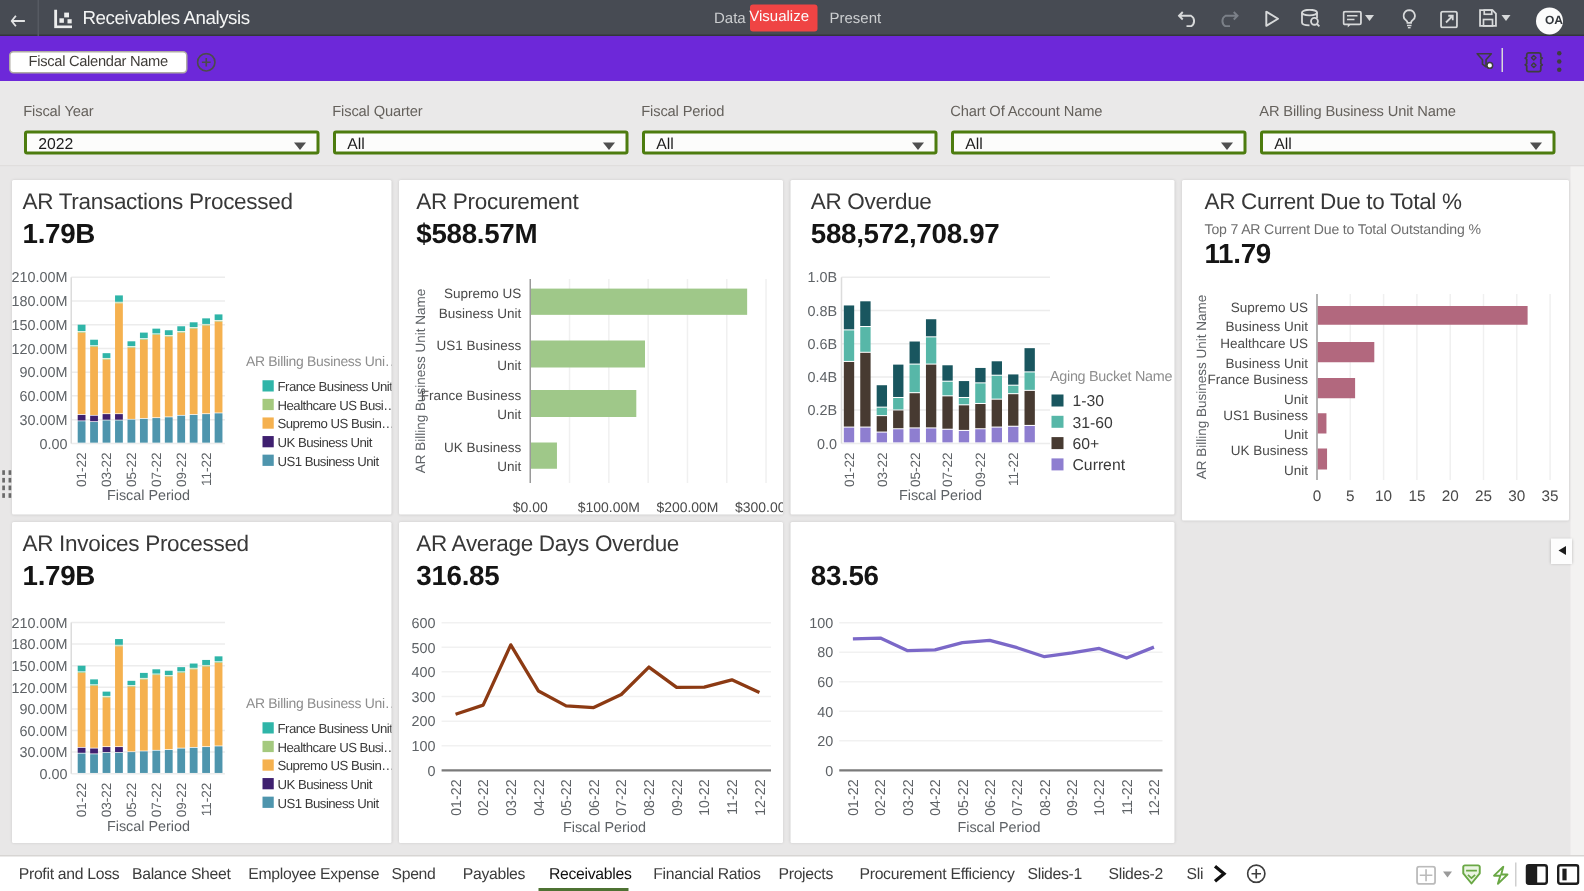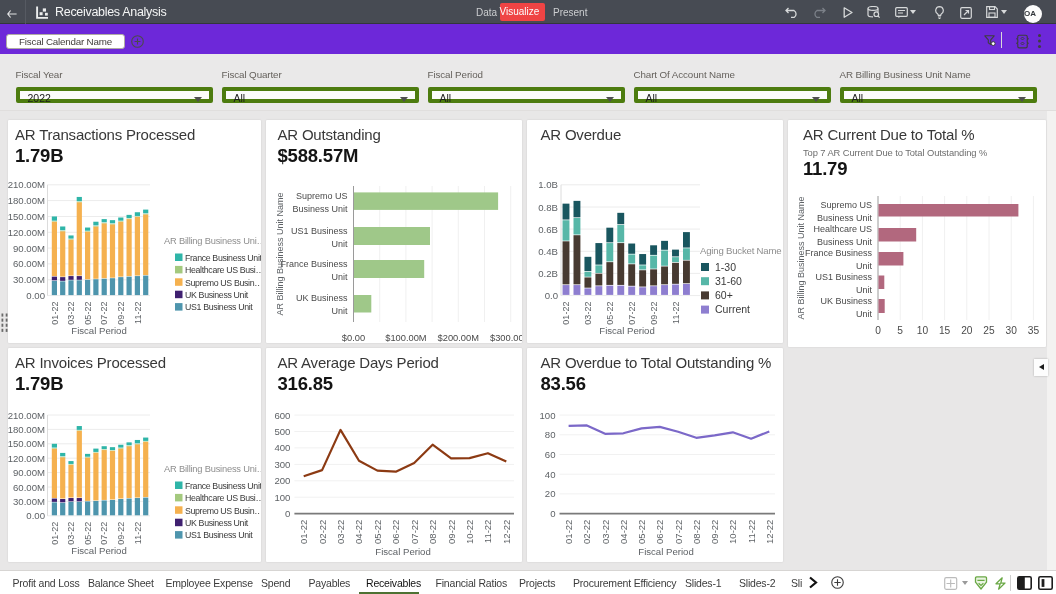--- a/index.html
+++ b/index.html
@@ -4,21 +4,21 @@
 html,body{width:1056px;height:594px;overflow:hidden}
 body{font-family:"Liberation Sans",sans-serif;background:#e8e7e7;position:relative}
 .abs{position:absolute}
 .topbar{position:absolute;left:0;top:0;width:1056px;height:23.5px;background:#474b53;border-bottom:0.5px solid #33363c}
 .card{position:absolute;background:#fff;border-radius:1px;box-shadow:0 0 2px rgba(0,0,0,.12)}
 .ctitle{position:absolute;top:5.5px;font-size:15px;color:#383838;letter-spacing:-0.2px;white-space:nowrap}
 .cnum{position:absolute;top:25px;font-size:18.5px;font-weight:bold;color:#141414;letter-spacing:-0.2px}
 .toolbar2{position:absolute;left:0;top:23.5px;width:1056px;height:30.5px;background:#6d28d9}
 .filterbar{position:absolute;left:0;top:54px;width:1056px;height:57px;background:#eae9e9;border-bottom:1px solid #e0dedd}
 .flabel{position:absolute;top:15px;font-size:9.8px;letter-spacing:-0.1px;color:#65615c;white-space:nowrap}
-.fsel{position:absolute;top:33px;height:16px;background:#fcfcfb;border:4px solid #4d7c0f;border-radius:2px;font-size:10.5px;color:#1c1c1c;line-height:14.5px;padding-left:8px}
+.fsel{position:absolute;top:33px;height:16px;background:#fcfcfb;border:2px solid #4d7c0f;border-radius:2px;font-size:10.5px;color:#1c1c1c;line-height:14.5px;padding-left:8px}
 .fsel .car{position:absolute;right:7px;top:5.5px;width:0;height:0;border-left:4px solid transparent;border-right:4px solid transparent;border-top:5px solid #4f4f4f}
 .footer{position:absolute;left:0;top:570px;width:1056px;height:24px;background:#fff;border-top:1px solid #d7d5d3}
 .ftab{position:absolute;top:6px;font-size:10.5px;letter-spacing:-0.2px;color:#3c3c3c;white-space:nowrap}
 </style></head><body>
 <div class="topbar">
     <svg class="abs" style="left:7px;top:9.5px" width="10" height="8" viewBox="0 0 10 8">
       <path d="M3.6 0.5 L0.8 4 L3.6 7.5 M0.8 4 H9.6" stroke="#e2e3e4" stroke-width="1.2" fill="none"></path>
     </svg>
     <div class="abs" style="left:25px;top:0;width:1px;height:23.5px;background:#565a62"></div>
     <svg class="abs" style="left:36px;top:5.5px" width="12" height="13" viewBox="0 0 12 13">
@@ -60,21 +60,21 @@
     <svg class="abs" style="left:960px;top:6.5px" width="12" height="12" viewBox="0 0 12 12">
       <rect x="0.7" y="0.7" width="10.6" height="10.6" rx="1.2" stroke="#d7d9da" stroke-width="1.2" fill="none"></rect>
       <path d="M4 8 L8.5 3.5 M5.5 3.5 H8.5 V6.5" stroke="#d7d9da" stroke-width="1.2" fill="none"></path>
     </svg>
     <svg class="abs" style="left:986px;top:6px" width="12" height="12" viewBox="0 0 12 12">
       <path d="M0.7 0.7 H9 L11.3 3 V11.3 H0.7 Z" stroke="#d7d9da" stroke-width="1.2" fill="none"></path>
       <rect x="3" y="7" width="6" height="4.3" stroke="#d7d9da" stroke-width="1.1" fill="none"></rect>
       <rect x="3.5" y="0.7" width="5" height="2.8" stroke="#d7d9da" stroke-width="1.1" fill="none"></rect>
     </svg>
     <div class="abs" style="left:1001px;top:10px;width:0;height:0;border-left:3.5px solid transparent;border-right:3.5px solid transparent;border-top:4.5px solid #d7d9da"></div>
-    <div class="abs" style="left:1024px;top:4.5px;width:18px;height:18px;border-radius:50%;background:#fcfcfc;text-align:left;font-size:8px;font-weight:bold;color:#32363b;line-height:18px">OA</div>
+    <div class="abs" style="left:1024px;top:4.5px;width:18px;height:18px;border-radius:50%;background:#fcfcfc;text-align:right;font-size:8px;font-weight:bold;color:#32363b;line-height:18px">OA</div>
   </div>
 <div class="toolbar2">
     <div class="abs" style="left:6px;top:10.5px;width:119px;height:15px;border:1px solid #b0aba5;border-radius:3px;background:#fff;text-align:center;font-size:9.8px;letter-spacing:-0.2px;line-height:14px;color:#403d39">Fiscal Calendar Name</div>
     <svg class="abs" style="left:131px;top:11px" width="13" height="13" viewBox="0 0 13 13">
       <circle cx="6.5" cy="6.5" r="5.8" stroke="#4b4b4b" stroke-width="1.1" fill="none"></circle>
       <path d="M6.5 3.6 V9.4 M3.6 6.5 H9.4" stroke="#4b4b4b" stroke-width="1.1"></path>
     </svg>
     <svg class="abs" style="left:984px;top:11.5px" width="12" height="11" viewBox="0 0 12 11">
       <path d="M0.8 0.8 H10.2 L6.7 4.8 V9.6 L4.3 7.8 V4.8 Z" stroke="#3e3e3e" stroke-width="1.1" fill="none" stroke-linejoin="round"></path>
       <circle cx="9.2" cy="8.6" r="1.9" fill="#fff" stroke="#3e3e3e" stroke-width="1.0"></circle>
@@ -199,21 +199,21 @@
       <text x="177" y="153.2" font-size="8.8" letter-spacing="-0.35" fill="#3a3a3a">Healthcare US Busi…</text>
       <rect x="167" y="158.3" width="7.5" height="7.5" fill="#f5b14f"></rect>
       <text x="177" y="165.6" font-size="8.8" letter-spacing="-0.35" fill="#3a3a3a">Supremo US Busin…</text>
       <rect x="167" y="170.7" width="7.5" height="7.5" fill="#3f2070"></rect>
       <text x="177" y="178.0" font-size="8.8" letter-spacing="-0.35" fill="#3a3a3a">UK Business Unit</text>
       <rect x="167" y="183.1" width="7.5" height="7.5" fill="#4e95ad"></rect>
       <text x="177" y="190.4" font-size="8.8" letter-spacing="-0.35" fill="#3a3a3a">US1 Business Unit</text>
     </svg>
   </div>
 <div class="card" style="left:266px;top:120px;width:256px;height:223px">
-    <div class="ctitle" style="left:11.5px">AR Outstanding</div>
+    <div class="ctitle" style="left:11.5px">AR Procurement</div>
     <div class="cnum" style="left:11.5px">$588.57M</div>
     <svg width="256" height="223" viewBox="0 0 256 223" style="position:absolute;left:0;top:0">
       <line x1="113.7" y1="66" x2="113.7" y2="202" stroke="#f0f0f0" stroke-width="1"></line>
       <line x1="139.9" y1="66" x2="139.9" y2="202" stroke="#f0f0f0" stroke-width="1"></line>
       <line x1="166.1" y1="66" x2="166.1" y2="202" stroke="#f0f0f0" stroke-width="1"></line>
       <line x1="192.3" y1="66" x2="192.3" y2="202" stroke="#f0f0f0" stroke-width="1"></line>
       <line x1="218.5" y1="66" x2="218.5" y2="202" stroke="#f0f0f0" stroke-width="1"></line>
       <line x1="244.7" y1="66" x2="244.7" y2="202" stroke="#f0f0f0" stroke-width="1"></line>
       <line x1="87.5" y1="66" x2="87.5" y2="202" stroke="#9a9a9a" stroke-width="1"></line>
       <rect x="88.0" y="72.4" width="144.1" height="17.5" fill="#9fc889"></rect>
@@ -230,20 +230,21 @@
       <text x="81.5" y="194.2" font-size="9.0" fill="#4a4a4a" text-anchor="end">Unit</text>
       <text x="87.5" y="221" font-size="9.3" fill="#4a4a4a" text-anchor="middle">$0.00</text>
       <text x="139.9" y="221" font-size="9.3" fill="#4a4a4a" text-anchor="middle">$100.00M</text>
       <text x="192.3" y="221" font-size="9.3" fill="#4a4a4a" text-anchor="middle">$200.00M</text>
       <text x="244.7" y="221" font-size="9.3" fill="#4a4a4a" text-anchor="middle">$300.00M</text>
       <text transform="translate(17,134) rotate(-90)" font-size="9.0" fill="#5e6266" text-anchor="middle">AR Billing Business Unit Name</text>
     </svg>
   </div>
 <div class="card" style="left:527px;top:120px;width:256px;height:223px">
     <div class="ctitle" style="left:13.5px">AR Overdue</div>
+    <div class="cnum" style="left:13.5px">588,572,708.97</div>
     <svg width="256" height="223" viewBox="0 0 256 223" style="position:absolute;left:0;top:0">
       <line x1="34" y1="175.6" x2="173" y2="175.6" stroke="#ececec" stroke-width="1"></line>
       <text x="31" y="179.1" font-size="9.6" fill="#5e6266" text-anchor="end">0.0</text>
       <line x1="34" y1="153.4" x2="173" y2="153.4" stroke="#ececec" stroke-width="1"></line>
       <text x="31" y="156.9" font-size="9.6" fill="#5e6266" text-anchor="end">0.2B</text>
       <line x1="34" y1="131.3" x2="173" y2="131.3" stroke="#ececec" stroke-width="1"></line>
       <text x="31" y="134.8" font-size="9.6" fill="#5e6266" text-anchor="end">0.4B</text>
       <line x1="34" y1="109.1" x2="173" y2="109.1" stroke="#ececec" stroke-width="1"></line>
       <text x="31" y="112.6" font-size="9.6" fill="#5e6266" text-anchor="end">0.6B</text>
       <line x1="34" y1="87.0" x2="173" y2="87.0" stroke="#ececec" stroke-width="1"></line>
@@ -443,21 +444,21 @@
       <text x="177" y="153.2" font-size="8.8" letter-spacing="-0.35" fill="#3a3a3a">Healthcare US Busi…</text>
       <rect x="167" y="158.3" width="7.5" height="7.5" fill="#f5b14f"></rect>
       <text x="177" y="165.6" font-size="8.8" letter-spacing="-0.35" fill="#3a3a3a">Supremo US Busin…</text>
       <rect x="167" y="170.7" width="7.5" height="7.5" fill="#3f2070"></rect>
       <text x="177" y="178.0" font-size="8.8" letter-spacing="-0.35" fill="#3a3a3a">UK Business Unit</text>
       <rect x="167" y="183.1" width="7.5" height="7.5" fill="#4e95ad"></rect>
       <text x="177" y="190.4" font-size="8.8" letter-spacing="-0.35" fill="#3a3a3a">US1 Business Unit</text>
     </svg>
   </div>
 <div class="card" style="left:266px;top:348px;width:256px;height:214px">
-    <div class="ctitle" style="left:11.5px">AR Average Days Period</div>
+    <div class="ctitle" style="left:11.5px">AR Average Days Overdue</div>
     <div class="cnum" style="left:11.5px">316.85</div>
     <svg width="256" height="214" viewBox="0 0 256 214" style="position:absolute;left:0;top:0">
       <text x="24.4" y="169.1" font-size="9.6" fill="#5e6266" text-anchor="end">0</text>
       <line x1="28.4" y1="149.2" x2="248" y2="149.2" stroke="#f1f1f1" stroke-width="1"></line>
       <text x="24.4" y="152.7" font-size="9.6" fill="#5e6266" text-anchor="end">100</text>
       <line x1="28.4" y1="132.8" x2="248" y2="132.8" stroke="#f1f1f1" stroke-width="1"></line>
       <text x="24.4" y="136.3" font-size="9.6" fill="#5e6266" text-anchor="end">200</text>
       <line x1="28.4" y1="116.4" x2="248" y2="116.4" stroke="#f1f1f1" stroke-width="1"></line>
       <text x="24.4" y="119.9" font-size="9.6" fill="#5e6266" text-anchor="end">300</text>
       <line x1="28.4" y1="99.9" x2="248" y2="99.9" stroke="#f1f1f1" stroke-width="1"></line>
@@ -477,21 +478,20 @@
       <text transform="translate(151.6,171.6) rotate(-90)" font-size="9.5" fill="#5e6266" text-anchor="end">07-22</text>
       <text transform="translate(170.0,171.6) rotate(-90)" font-size="9.5" fill="#5e6266" text-anchor="end">08-22</text>
       <text transform="translate(188.5,171.6) rotate(-90)" font-size="9.5" fill="#5e6266" text-anchor="end">09-22</text>
       <text transform="translate(206.9,171.6) rotate(-90)" font-size="9.5" fill="#5e6266" text-anchor="end">10-22</text>
       <text transform="translate(225.3,171.6) rotate(-90)" font-size="9.5" fill="#5e6266" text-anchor="end">11-22</text>
       <text transform="translate(243.7,171.6) rotate(-90)" font-size="9.5" fill="#5e6266" text-anchor="end">12-22</text>
       <text x="137" y="206.6" font-size="9.6" fill="#5e6266" text-anchor="middle">Fiscal Period</text>
     </svg>
   </div>
 <div class="card" style="left:527px;top:348px;width:256px;height:214px">
-    <div class="ctitle" style="left:13.5px">AR Overdue to Total Outstanding %</div>
     <div class="cnum" style="left:13.5px">83.56</div>
     <svg width="256" height="214" viewBox="0 0 256 214" style="position:absolute;left:0;top:0">
       <text x="28.5" y="169.1" font-size="9.6" fill="#5e6266" text-anchor="end">0</text>
       <line x1="32.5" y1="145.9" x2="248" y2="145.9" stroke="#f1f1f1" stroke-width="1"></line>
       <text x="28.5" y="149.4" font-size="9.6" fill="#5e6266" text-anchor="end">20</text>
       <line x1="32.5" y1="126.2" x2="248" y2="126.2" stroke="#f1f1f1" stroke-width="1"></line>
       <text x="28.5" y="129.7" font-size="9.6" fill="#5e6266" text-anchor="end">40</text>
       <line x1="32.5" y1="106.5" x2="248" y2="106.5" stroke="#f1f1f1" stroke-width="1"></line>
       <text x="28.5" y="110.0" font-size="9.6" fill="#5e6266" text-anchor="end">60</text>
       <line x1="32.5" y1="86.8" x2="248" y2="86.8" stroke="#f1f1f1" stroke-width="1"></line>

